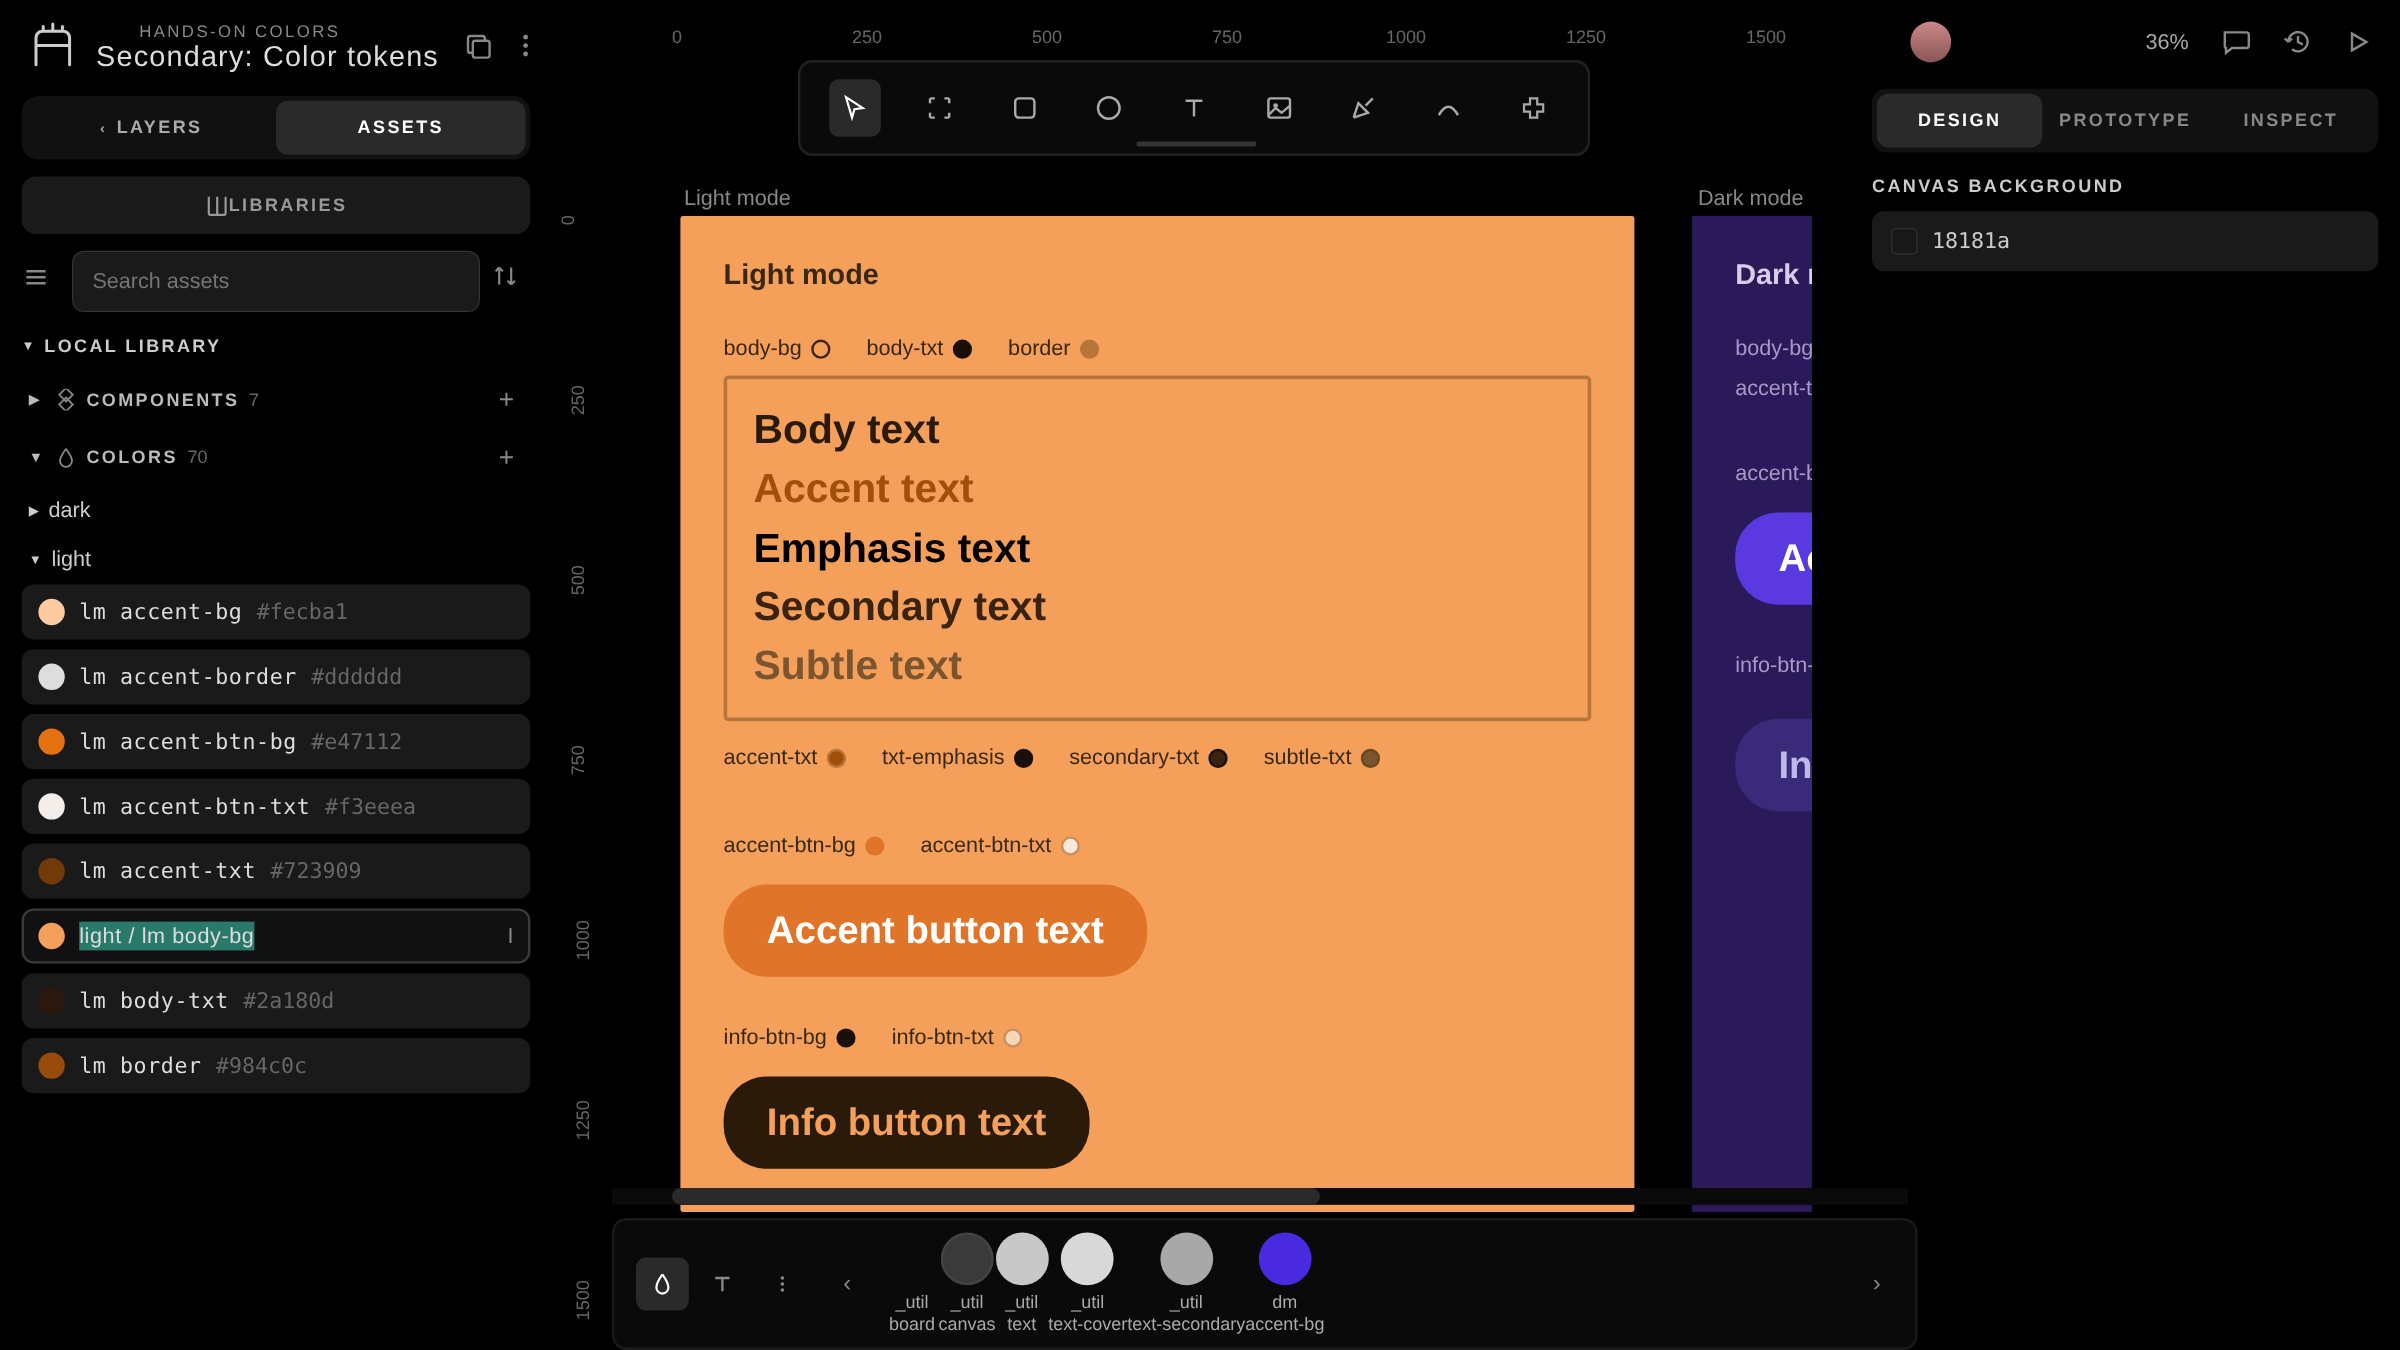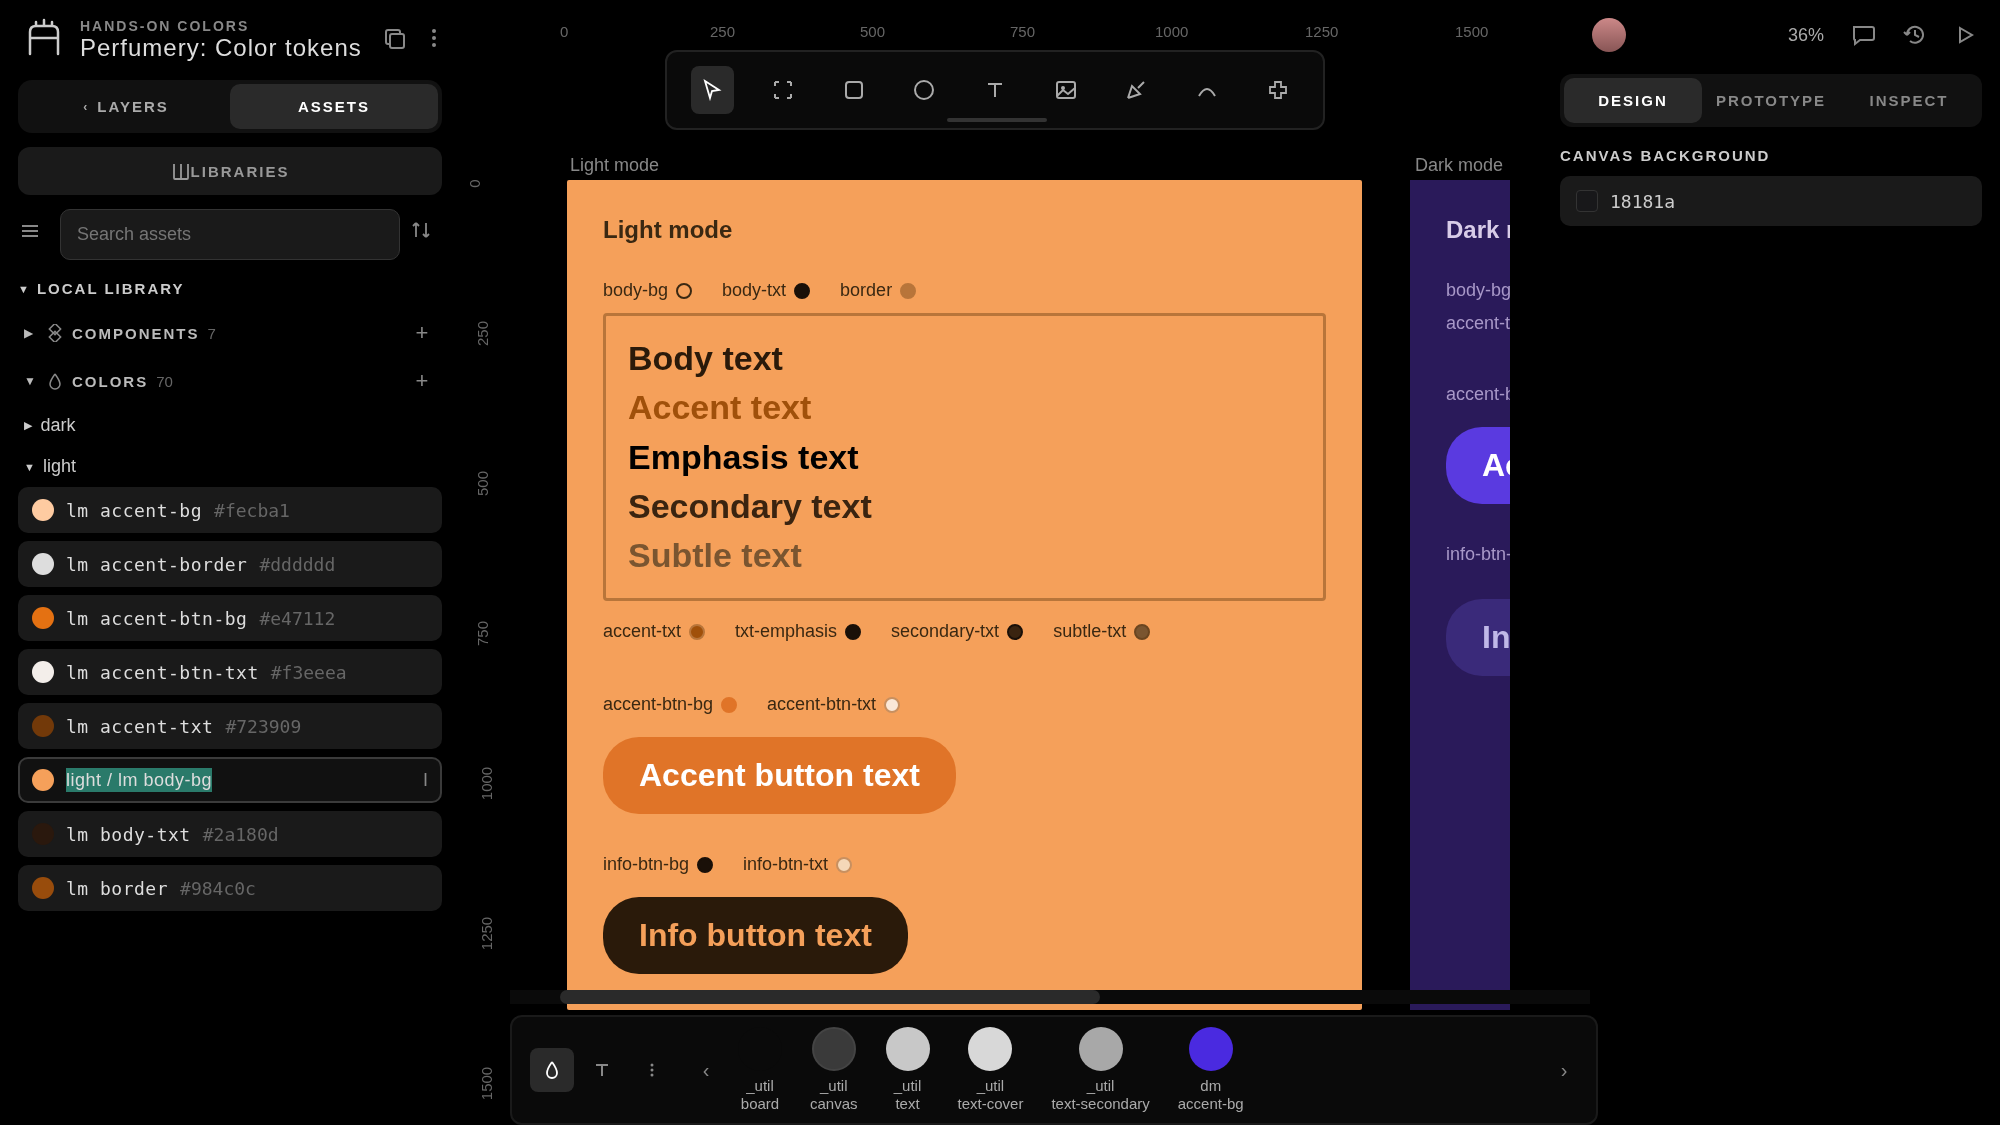--- a/index.html
+++ b/index.html
@@ -2,21 +2,21 @@
 <html><head>
 <meta charset="utf-8">
 <style>
 * { margin: 0; padding: 0; box-sizing: border-box; font-family: -apple-system, BlinkMacSystemFont, "Segoe UI", sans-serif; }
 body { background: #000; color: #e0e0e0; width: 2000px; height: 1125px; overflow: hidden; position: relative; font-size: 18px; }
 
 
 .top-header { position: absolute; top: 0; left: 0; right: 0; height: 80px; display: flex; align-items: center; padding: 0 20px; }
 .logo { width: 48px; height: 48px; display: flex; align-items: center; justify-content: center; margin-right: 12px; }
 .title-block { flex: 0 0 auto; }
-.eyebrow { font-size: 14px; letter-spacing: 2px; color: #888; font-weight: 700; }
+.eyebrow { font-size: 14px; letter-spacing: 2px; color: #888; font-weight: 400; margin-left: 36px; }
 .doc-title { font-size: 24px; color: #ddd; letter-spacing: 1px; }
 .title-icons { margin-left: 20px; display: flex; gap: 12px; }
 .title-icons .ic { width: 28px; height: 28px; color: #888; cursor: pointer; }
 
 
 .ruler-top { position: absolute; top: 0; left: 500px; right: 460px; height: 40px; display: flex; align-items: flex-end; color: #666; font-size: 15px; }
 .ruler-top span { position: absolute; }
 .ruler-left { position: absolute; top: 40px; left: 470px; width: 30px; bottom: 0; color: #666; font-size: 15px; }
 .ruler-left span { position: absolute; transform: rotate(-90deg); transform-origin: center; }
 
@@ -105,21 +105,21 @@
 <body>
 
 <div class="top-header">
   <div class="logo">
     <svg width="44" height="44" viewBox="0 0 44 44">
         <path d="M8 36 L8 14 Q8 8 14 8 L30 8 Q36 8 36 14 L36 36 M8 20 L36 20 M14 8 L14 4 M22 8 L22 2 M30 8 L30 4" stroke="#ccc" stroke-width="2.5" fill="none" stroke-linecap="round"></path>
       </svg>
   </div>
   <div class="title-block">
     <div class="eyebrow">HANDS-ON COLORS</div>
-    <div class="doc-title">Perfumery: Color tokens</div>
+    <div class="doc-title">Secondary: Color tokens</div>
   </div>
   <div class="title-icons">
     <div class="ic">
         <svg width="24" height="24" viewBox="0 0 24 24">
           <rect x="4" y="4" width="14" height="14" rx="2" stroke="#888" stroke-width="2" fill="none"></rect>
           <rect x="8" y="8" width="14" height="14" rx="2" stroke="#888" stroke-width="2" fill="#000"></rect>
         </svg>
       </div>
     <div class="ic">
         <svg width="24" height="24" viewBox="0 0 24 24">
@@ -422,21 +422,21 @@
         </div>
       <div class="sb-btn">
           <svg width="18" height="18" viewBox="0 0 18 18">
             <circle cx="9" cy="4" r="1.5" fill="#888"></circle>
             <circle cx="9" cy="9" r="1.5" fill="#888"></circle>
             <circle cx="9" cy="14" r="1.5" fill="#888"></circle>
           </svg>
         </div>
     </div>
     <div class="sb-arrow">‹</div>
-    <div id="swatch-items" style="display:flex; gap:28px; flex:1;">
+    <div id="swatch-items" style="display:flex; flex:1;">
         <div class="sb-sw-item">
           <div class="sb-sw-circle" style="background:#0a0a0a;"></div>
           <div class="sb-sw-label">_util<br>board</div>
         </div>
         <div class="sb-sw-item">
           <div class="sb-sw-circle" style="background:#3a3a3a;border:2px solid #444;"></div>
           <div class="sb-sw-label">_util<br>canvas</div>
         </div>
         <div class="sb-sw-item">
           <div class="sb-sw-circle" style="background:#c8c8c8;"></div>

